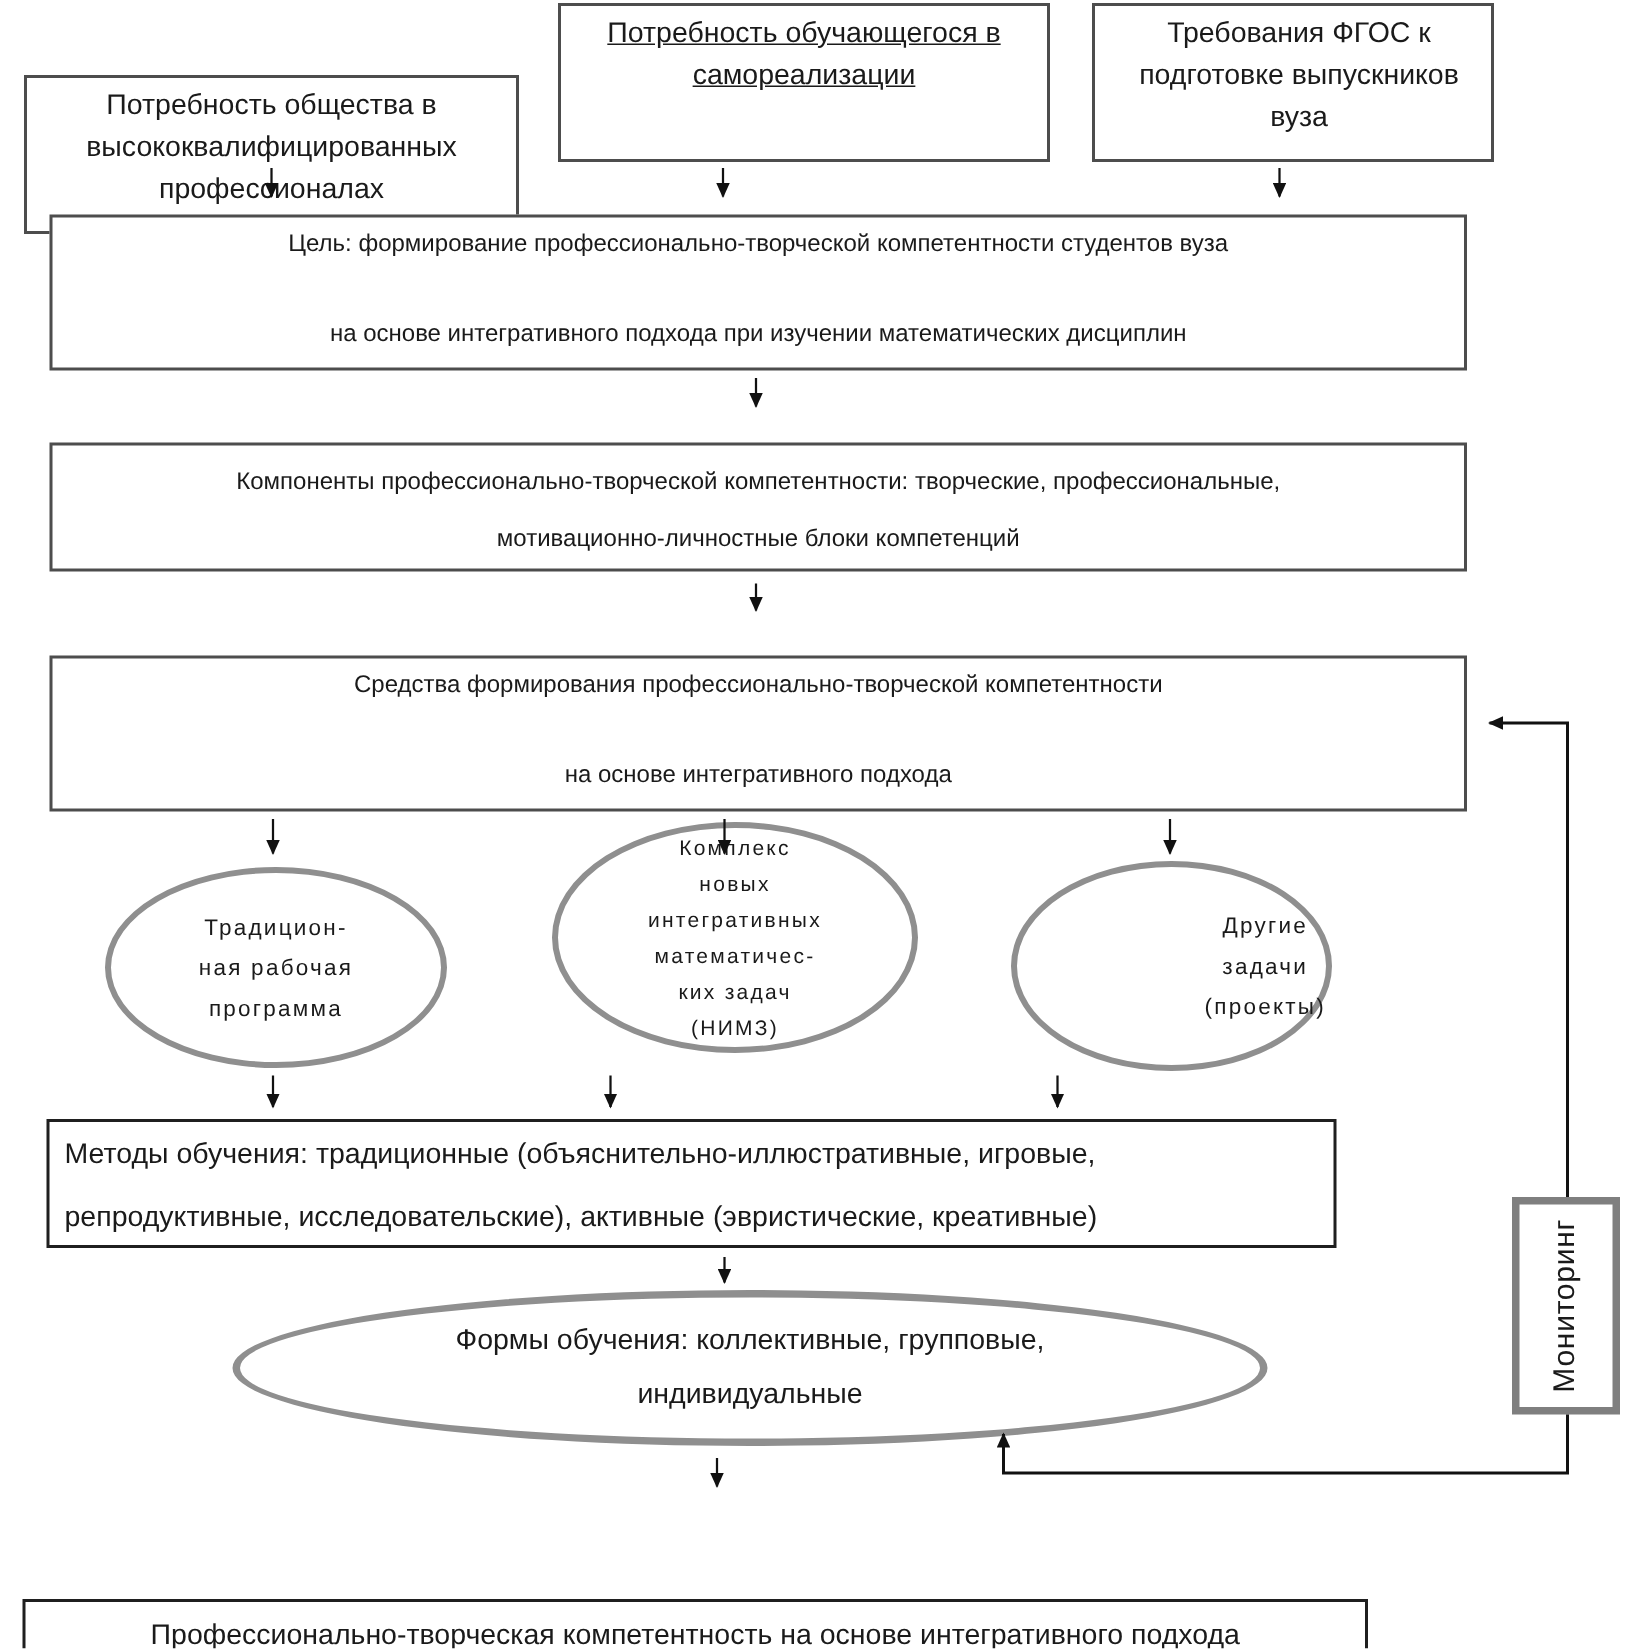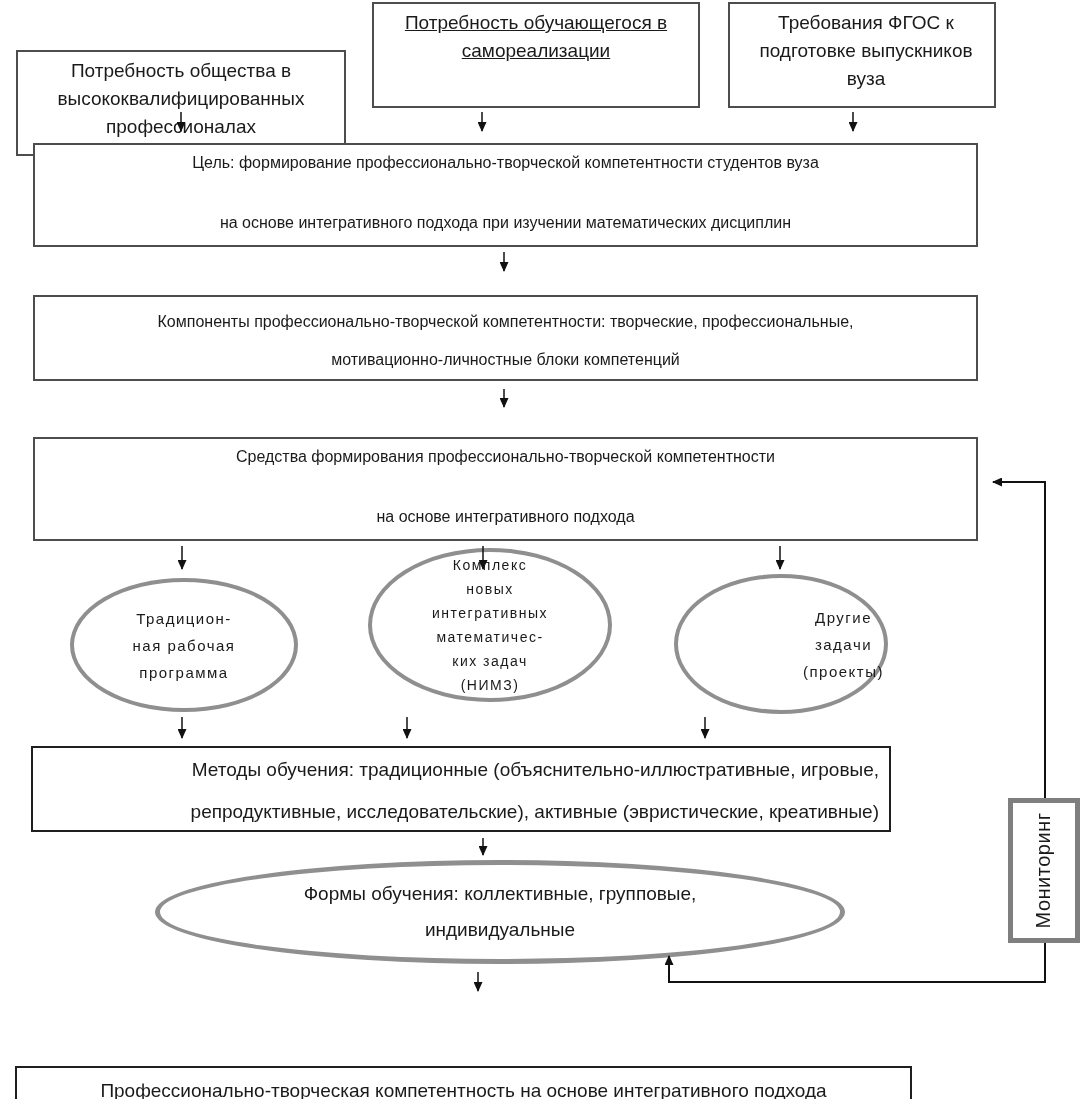--- a/index.html
+++ b/index.html
@@ -38,21 +38,21 @@
   #box-components{top:295px;height:86px;line-height:38px;padding-top:6px;}
   #box-means{top:437px;height:104px;display:flex;flex-direction:column;justify-content:space-between;padding:9px 20px 13px;}
 
   
   .ellipse{border:4px solid var(--ellipse-border);border-radius:50%;display:flex;align-items:center;justify-content:center;text-align:center;}
   #ellipse-traditional{left:70px;top:578px;width:228px;height:134px;font-size:15px;letter-spacing:1.5px;line-height:27px;}
   #ellipse-nimz{left:368px;top:548px;width:244px;height:154px;font-size:14px;letter-spacing:1.5px;line-height:24px;}
   #ellipse-other{left:674px;top:574px;width:214px;height:140px;font-size:15px;letter-spacing:1.5px;line-height:27px;justify-content:flex-end;}
 
   
-  #box-methods{left:31px;top:746px;width:860px;height:86px;font-size:19px;line-height:42px;padding:1px 10px;text-align:right;}
+  #box-methods{left:31px;top:746px;width:860px;height:86px;font-size:19px;line-height:42px;padding:1px 10px;text-align:left;}
 
   
   #ellipse-forms{left:155px;top:860px;width:690px;height:104px;border-width:5px;font-size:19px;line-height:36px;}
 
   
   #box-result{left:15px;top:1066px;width:897px;height:87px;font-size:19px;line-height:42px;padding-top:2px;}
 
   
   #box-monitoring{left:1008px;top:798px;width:72px;height:145px;border:5px solid var(--monitor-border);display:flex;align-items:center;justify-content:center;}
   #box-monitoring .vtext{transform:rotate(-90deg);white-space:nowrap;font-size:20px;letter-spacing:0.5px;}

